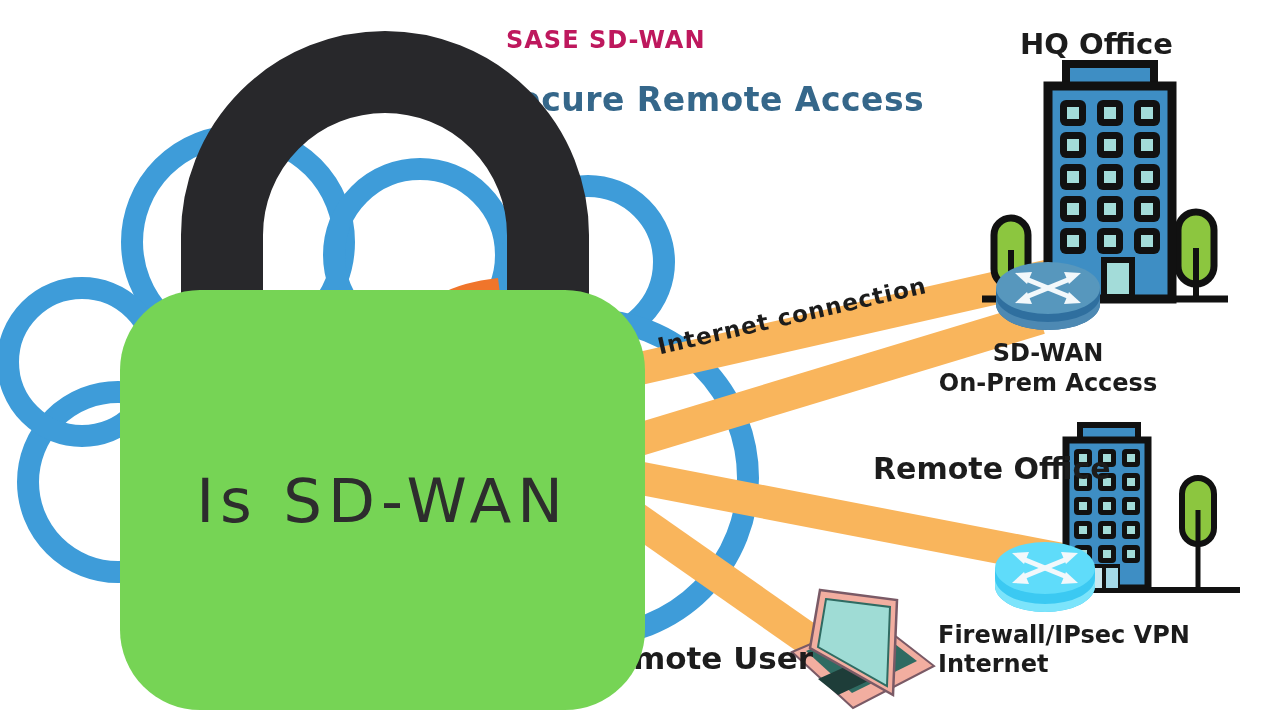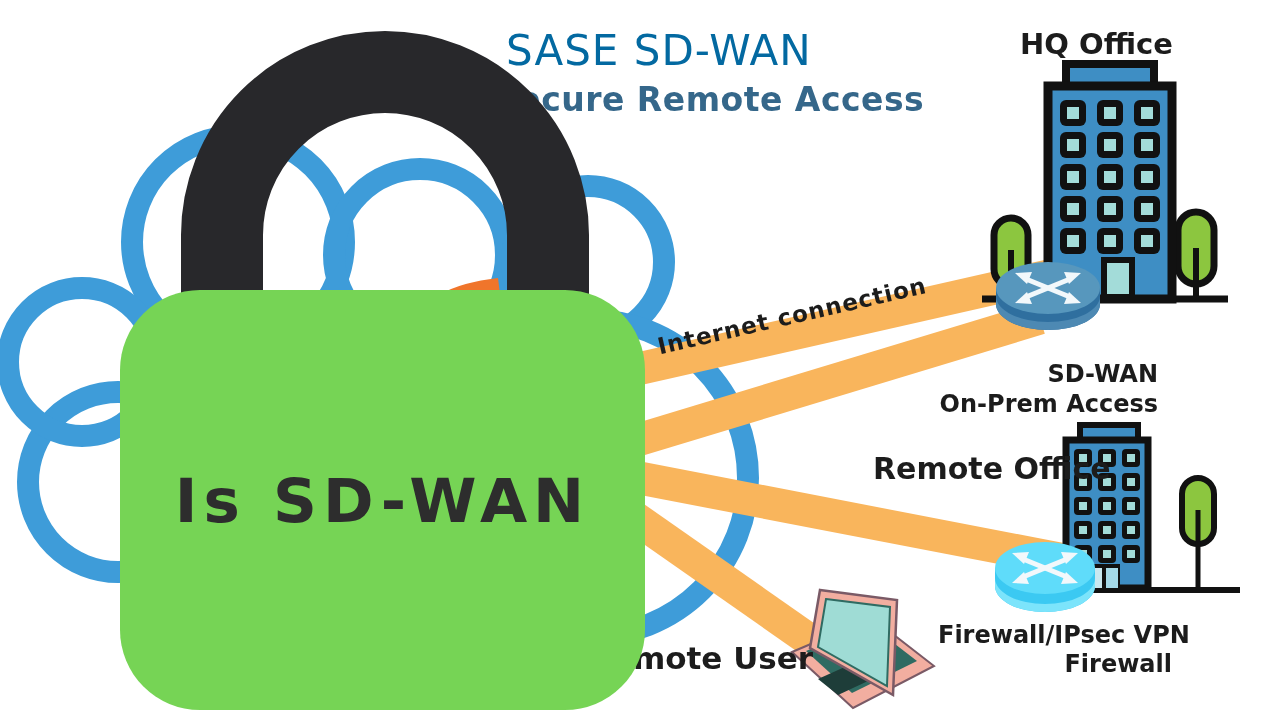--- a/index.html
+++ b/index.html
@@ -2,33 +2,33 @@
 <html><head>
 <meta charset="utf-8">
 <style>
   html,body{margin:0;padding:0;}
   body{width:1280px;height:720px;overflow:hidden;background:#ffffff;
        font-family:"DejaVu Sans","Liberation Sans",sans-serif;}
   .stage{position:relative;width:1280px;height:720px;background:#fff;}
   .abs{position:absolute;}
   svg.layer{position:absolute;left:0;top:0;pointer-events:none;}
   .lbl{color:#1c1c1c;font-weight:700;white-space:nowrap;}
-  .title{color:#0369a1;font-weight:400;font-size:42px;letter-spacing:1px;white-space:nowrap;}
+  .title{color:#be185d;font-weight:700;font-size:24px;letter-spacing:1px;white-space:nowrap;}
   .subtitle{color:#35678A;font-weight:700;font-size:33px;letter-spacing:0.5px;white-space:nowrap;}
   .hq-lbl{left:1020px;top:27px;width:180px;text-align:left;font-size:29px;z-index:6;}
-  .gw-lbl{left:938px;top:338px;width:220px;text-align:right;font-size:24px;line-height:30px;z-index:6;margin-top:21px;}
+  .gw-lbl{left:938px;top:338px;width:220px;text-align:center;font-size:24px;line-height:30px;z-index:6;}
   .so-lbl{left:873px;top:451px;width:190px;text-align:center;font-size:30px;z-index:6;}
-  .fw-lbl{left:938px;top:621px;width:234px;text-align:right;font-size:24px;line-height:29px;z-index:6;}
+  .fw-lbl{left:938px;top:621px;width:234px;text-align:left;font-size:24px;line-height:29px;z-index:6;}
   .ru-lbl{left:588px;top:640px;font-size:31px;z-index:4;}
   .net-lbl{left:655px;top:334px;font-size:23px;transform:rotate(-13deg);
            transform-origin:left top;letter-spacing:1px;z-index:6;}
   .lock-body{left:120px;top:290px;width:525px;height:420px;border-radius:80px;
              background:#76D455;z-index:5;display:flex;flex-direction:column;
              align-items:center;justify-content:center;row-gap:34px;}
-  .lock-line{color:#2d2d2d;font-weight:700;font-size:61px;letter-spacing:6px;white-space:nowrap;}
+  .lock-line{color:#2d2d2d;font-weight:400;font-size:61px;letter-spacing:6px;white-space:nowrap;}
   .z1{z-index:1;}.z2{z-index:2;}.z3{z-index:3;}.z4{z-index:4;}
 </style>
 </head>
 <body>
 
 <div class="stage">
 
   <svg class="layer z1" width="1280" height="720" viewBox="0 0 1280 720">
 
     <g fill="none" stroke="#3E9CD9" stroke-width="22">
@@ -195,21 +195,21 @@
   </svg>
 
   <div class="abs lbl hq-lbl">HQ Office</div>
   <div class="abs gw-lbl">
     <div class="lbl">SD-WAN</div>
     <div class="lbl">On-Prem Access</div>
   </div>
   <div class="abs lbl so-lbl">Remote Office</div>
   <div class="abs fw-lbl">
     <div class="lbl">Firewall/IPsec VPN</div>
-    <div class="lbl">Firewall</div>
+    <div class="lbl">Internet</div>
   </div>
   <div class="abs lbl ru-lbl">Remote User</div>
   <div class="abs lbl net-lbl">Internet connection</div>
 
   <div class="abs lock-body">
     <div class="lock-line">Is SD-WAN</div>
   </div>
 
 </div>
 

